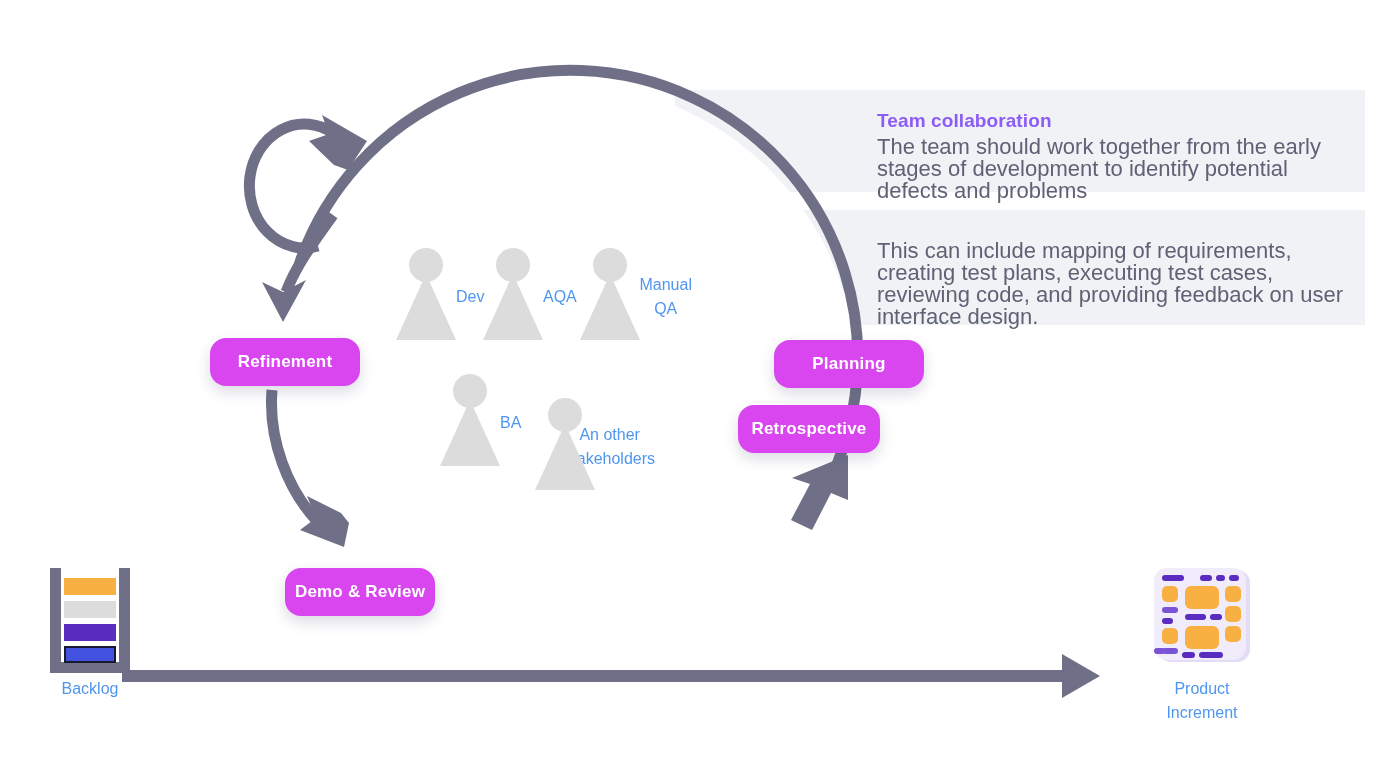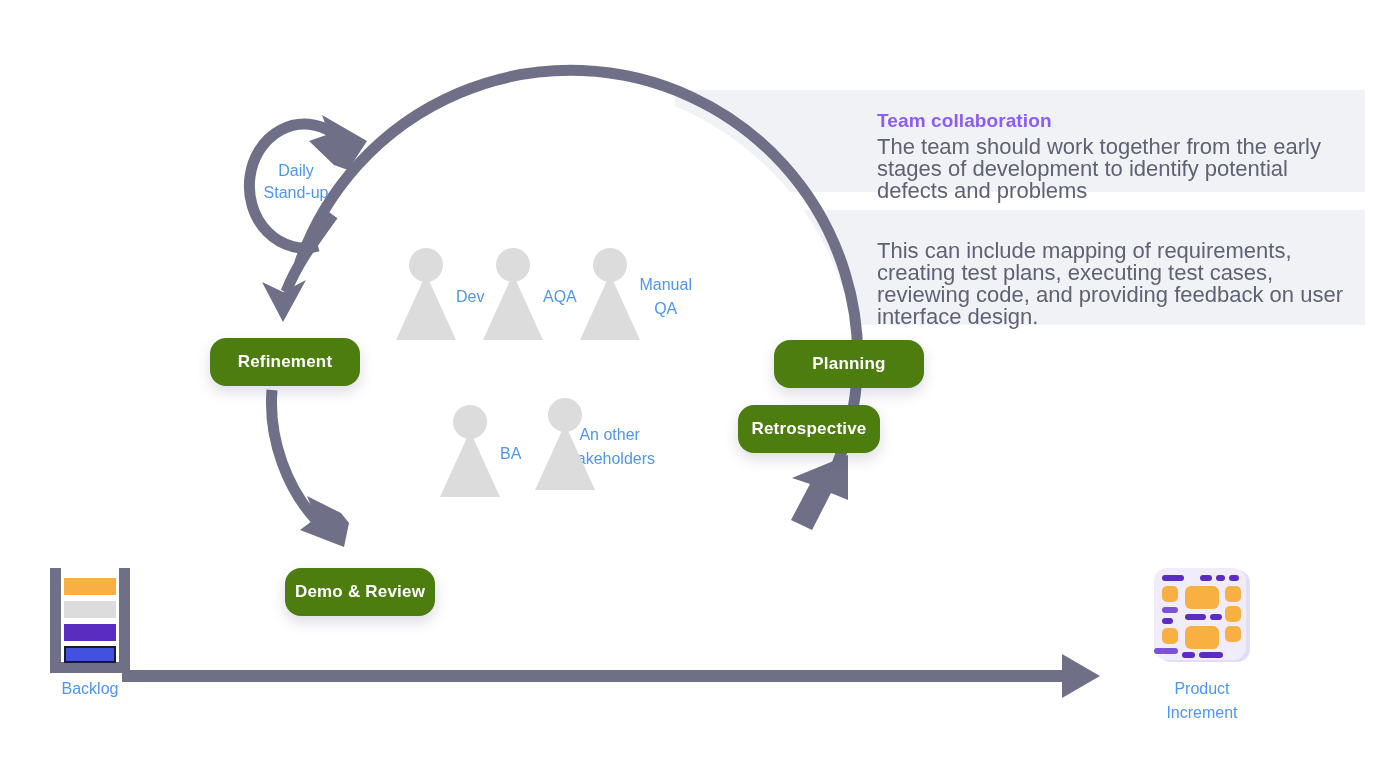--- a/index.html
+++ b/index.html
@@ -32,21 +32,21 @@
     color:#5f6275;
     font-size:22px;
     line-height:22px;
     margin:0;
     max-width:470px;
   }
 
   
   .pill{
     position:absolute;
-    background:#4d7c0f;
+    background:#d946ef;
     color:#ffffff;
     border-radius:16px;
     display:flex;
     align-items:center;
     justify-content:center;
     font-size:17px;
     font-weight:bold;
     letter-spacing:.2px;
     box-shadow:0 6px 14px rgba(60,60,110,.18);
     white-space:nowrap;
@@ -78,21 +78,21 @@
     margin-top:5px;
     color:#4f96f0;
     font-size:16px;
     line-height:24px;
     text-align:center;
     font-weight:normal;
   }
   #person-dev   { left:396px; top:248px;}
   #person-aqa   { left:483px; top:248px;}
   #person-mqa   { left:580px; top:248px;}
-  #person-ba    { left:440px; top:405px;}
+  #person-ba    { left:440px; top:374px;}
   #person-other { left:535px; top:398px;}
 
   
   #backlog{ position:absolute; left:40px; top:568px; width:100px;}
   #backlog .box{ position:relative;width:80px;height:105px;margin:0 auto;}
   #backlog .frame{
     position:absolute;left:0;top:0;width:80px;height:105px;
     border-left:11px solid #6f7087;
     border-right:11px solid #6f7087;
     border-bottom:11px solid #6f7087;
@@ -153,24 +153,20 @@
     <path d="M 333 215 C 312 244, 296 266, 286 292" fill="none" stroke="#6f7087" stroke-width="11" stroke-linecap="butt"></path>
     <polygon points="283,322 262,282 283,292 306,280" fill="#6f7087"></polygon>
 
     <path d="M 272 390 C 268 440, 288 490, 317 521" fill="none" stroke="#6f7087" stroke-width="11" stroke-linecap="butt"></path>
     <polygon points="344,547 300,530 316,518 307,496 341,513 349,523" fill="#6f7087"></polygon>
 
     <line x1="122" y1="676" x2="1072" y2="676" stroke="#6f7087" stroke-width="12"></line>
     <polygon points="1100,676 1062,654 1062,698" fill="#6f7087"></polygon>
   </svg>
 
-  <div id="daily-label">
-    <div>Daily</div>
-    <div>Stand-up</div>
-  </div>
 
   <div class="person" id="person-dev">
     <div class="fig">
       <div class="head"></div>
       <div class="body"></div>
     </div>
     <div class="plabel">Dev</div>
   </div>
 
   <div class="person" id="person-aqa">

